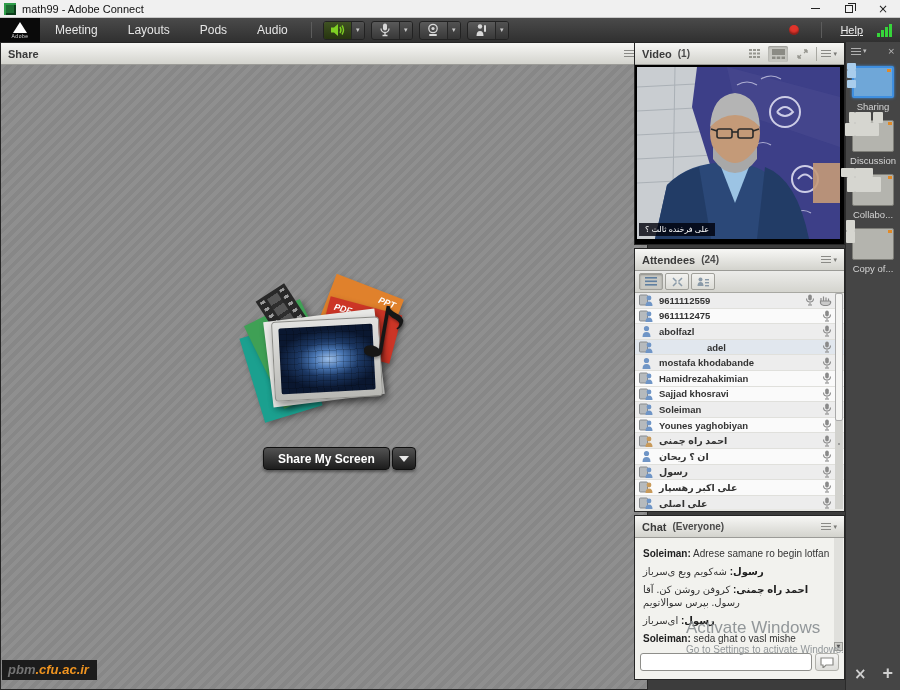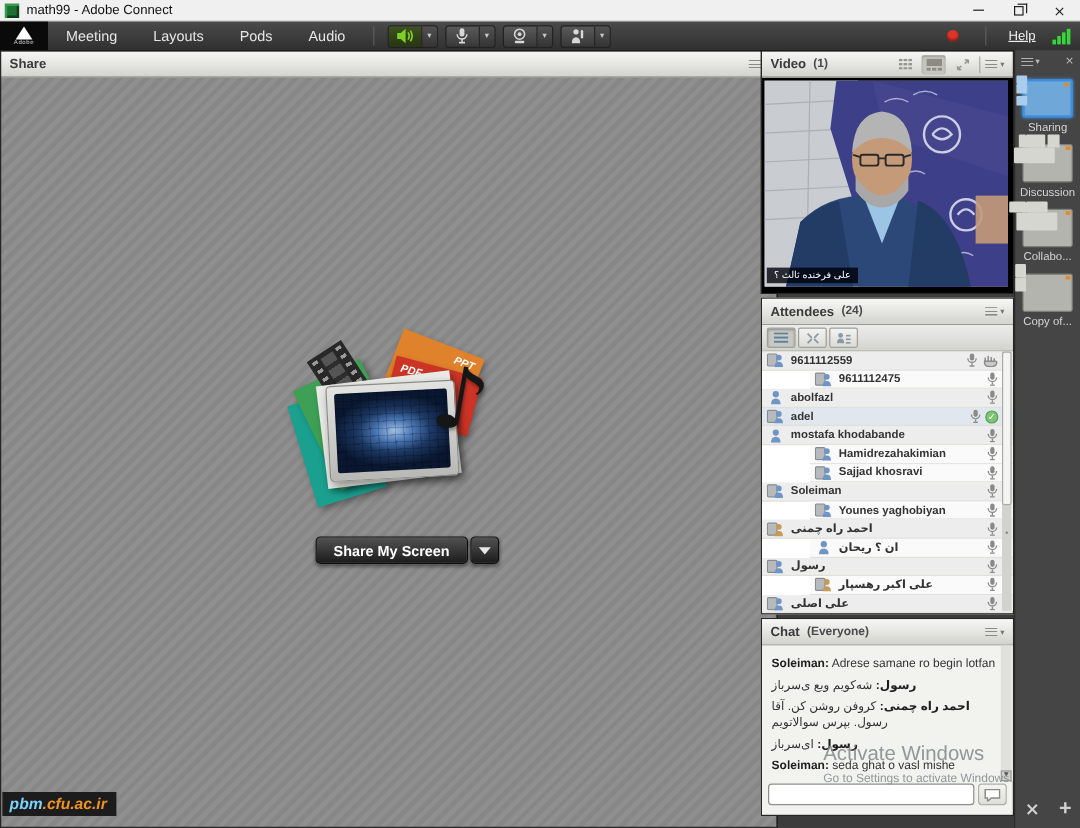--- a/index.html
+++ b/index.html
@@ -100,22 +100,22 @@
   #att-pod { left:634px; top:248px; width:211px; height:264px; background:#e8e8e4; }
   #att-toolbar { position:absolute; left:0; top:22px; right:0; height:22px;
     background:linear-gradient(#ececea,#d4d4ce); border-bottom:1px solid #a8a8a2; display:flex; align-items:center; padding:0 4px; gap:2px; }
   .att-tb-btn { width:24px; height:17px; border:1px solid #a0a09a; border-radius:2px;
     background:linear-gradient(#f2f2f0,#dcdcd6); display:flex; align-items:center; justify-content:center; }
   .att-tb-btn.active { background:#c9c9c3; box-shadow:inset 0 1px 2px rgba(0,0,0,.3); }
   #att-list { position:absolute; left:0; top:44px; right:0; bottom:2px; background:#fff; overflow:hidden; }
   .att-row { height:15.6px; display:flex; align-items:center; padding:0 12px 0 4px;
     font-size:9.5px; font-weight:bold; color:#333; border-bottom:1px solid #e0e0dc; }
   .att-row.even { background:#ededed; }
-  .att-row.odd { background:#fafafa;margin-left:40px; }
-  .att-row.selected { background:#e1e7ee; }
+  .att-row.odd { background:#fafafa; }
+  .att-row.selected { background:#e1e7ee;gap:48px; }
   .att-row .nm { margin-left:5px; }
   .att-row .spacer { flex:1; }
   .att-row svg { flex:none; }
   .check-badge { width:11px; height:11px; border-radius:50%; background:#7cc576; border:1px solid #58a352;
     color:#fff; font-size:8px; line-height:10px; text-align:center; font-family:"DejaVu Sans",sans-serif; margin-left:3px; }
   #att-scroll { position:absolute; right:1px; top:44px; width:8px; bottom:2px; background:#d2d2ce; }
   #att-scroll .thumb { position:absolute; left:0; top:0; width:8px; height:128px; background:#f4f4f2; border:1px solid #aaa; }
   #att-scroll .grip { position:absolute; left:3px; top:150px; width:2px; height:2px; background:#888; border-radius:50%; }
 
   
@@ -149,21 +149,21 @@
   .thumb.blue { background:#6fa7d8; border:2px solid #3f8fe0; box-shadow:0 0 3px #3f8fe0; }
   .thumb.blue .cell { background:#a9cdec; }
   .layout-label { font-size:9.5px; color:#d4d4d4; margin-top:3px; }
   .sb-bottom-icons { position:absolute; left:0; bottom:6px; width:55px; display:flex; justify-content:space-around; align-items:center; color:#d0d0d0; }
   .sb-x { font-size:15px; font-weight:bold; font-family:"DejaVu Sans",sans-serif; }
   .sb-plus { font-size:18px; font-weight:bold; }
 
   
   #footer-logo { position:absolute; left:2px; top:660px; background:#1c1c1c; padding:2px 8px 3px 6px;
     font-size:13px; font-style:italic; font-weight:bold; }
-  #footer-logo .p1 { color:#7dd3fc; } #footer-logo .p2 { color:#ef9420; }
+  #footer-logo .p1 { color:#737373; } #footer-logo .p2 { color:#ef9420; }
   #watermark { position:absolute; left:686px; top:618px; width:214px; pointer-events:none; z-index:50;
     color:rgba(128,134,138,.85); text-shadow:0 0 1px rgba(255,255,255,.25); }
   #watermark .l1 { font-size:17px; }
   #watermark .l2 { font-size:10px; margin-top:6px; }
 </style>
 </head>
 <body>
 
 <div id="app">
 

